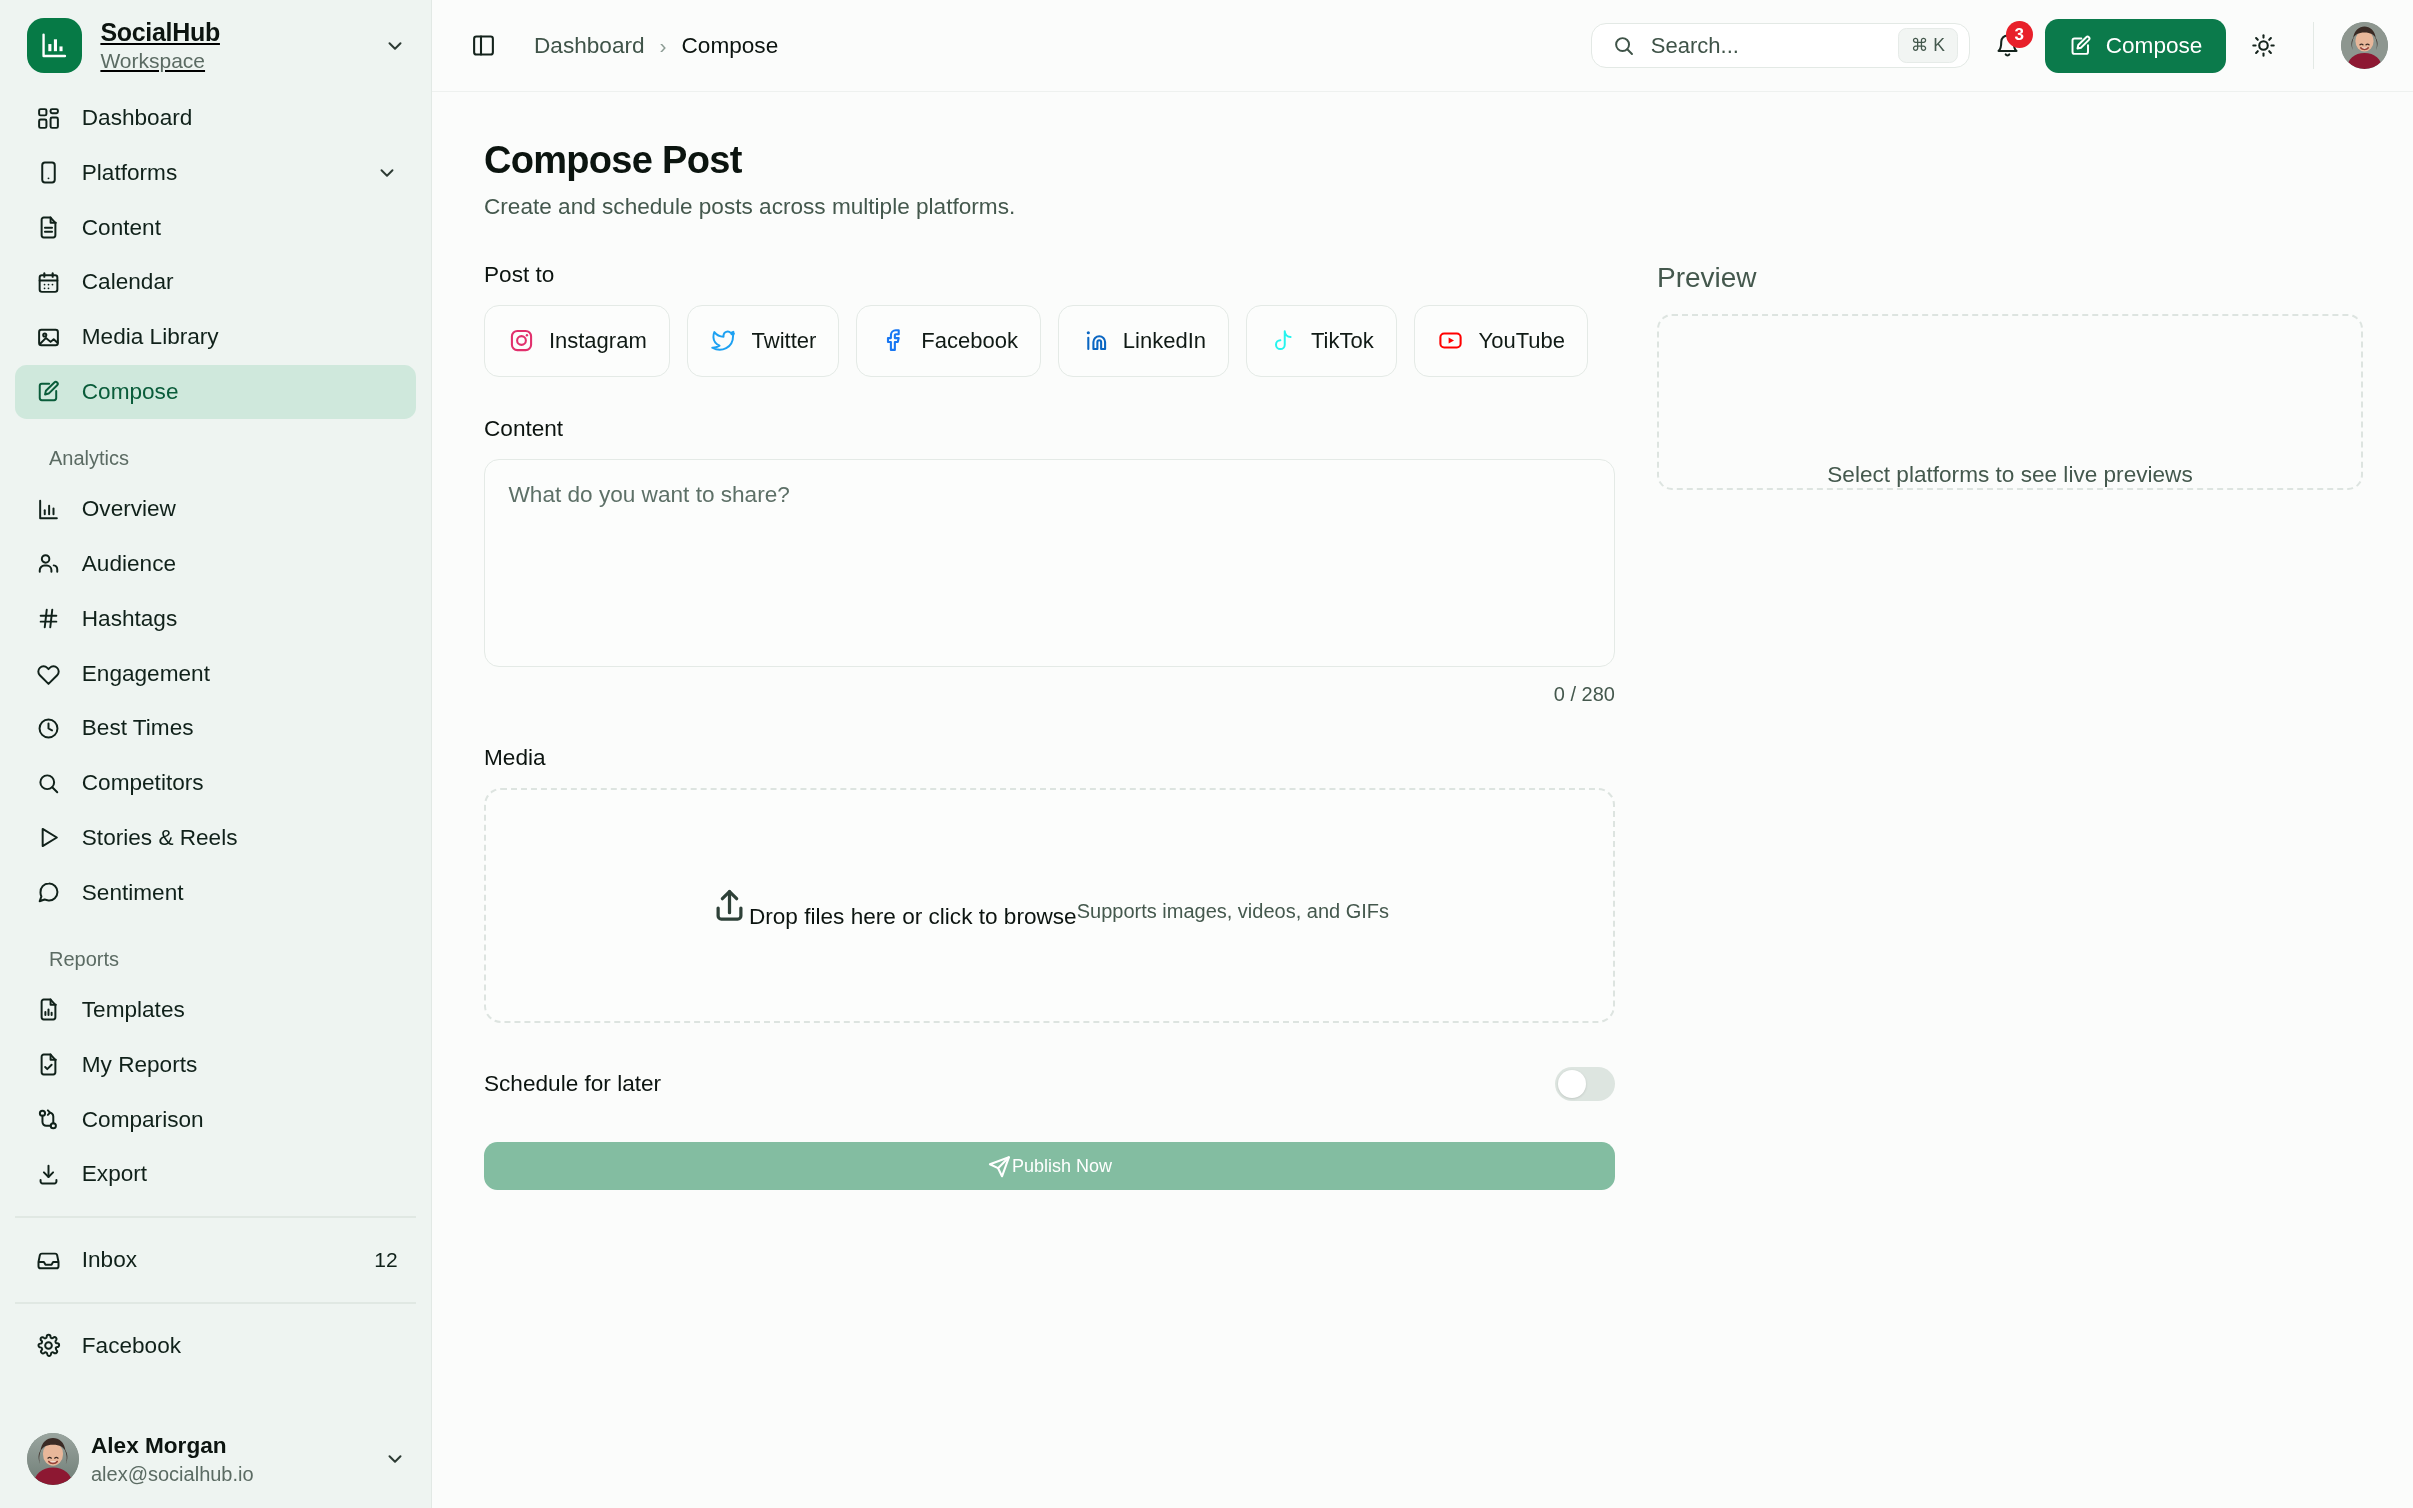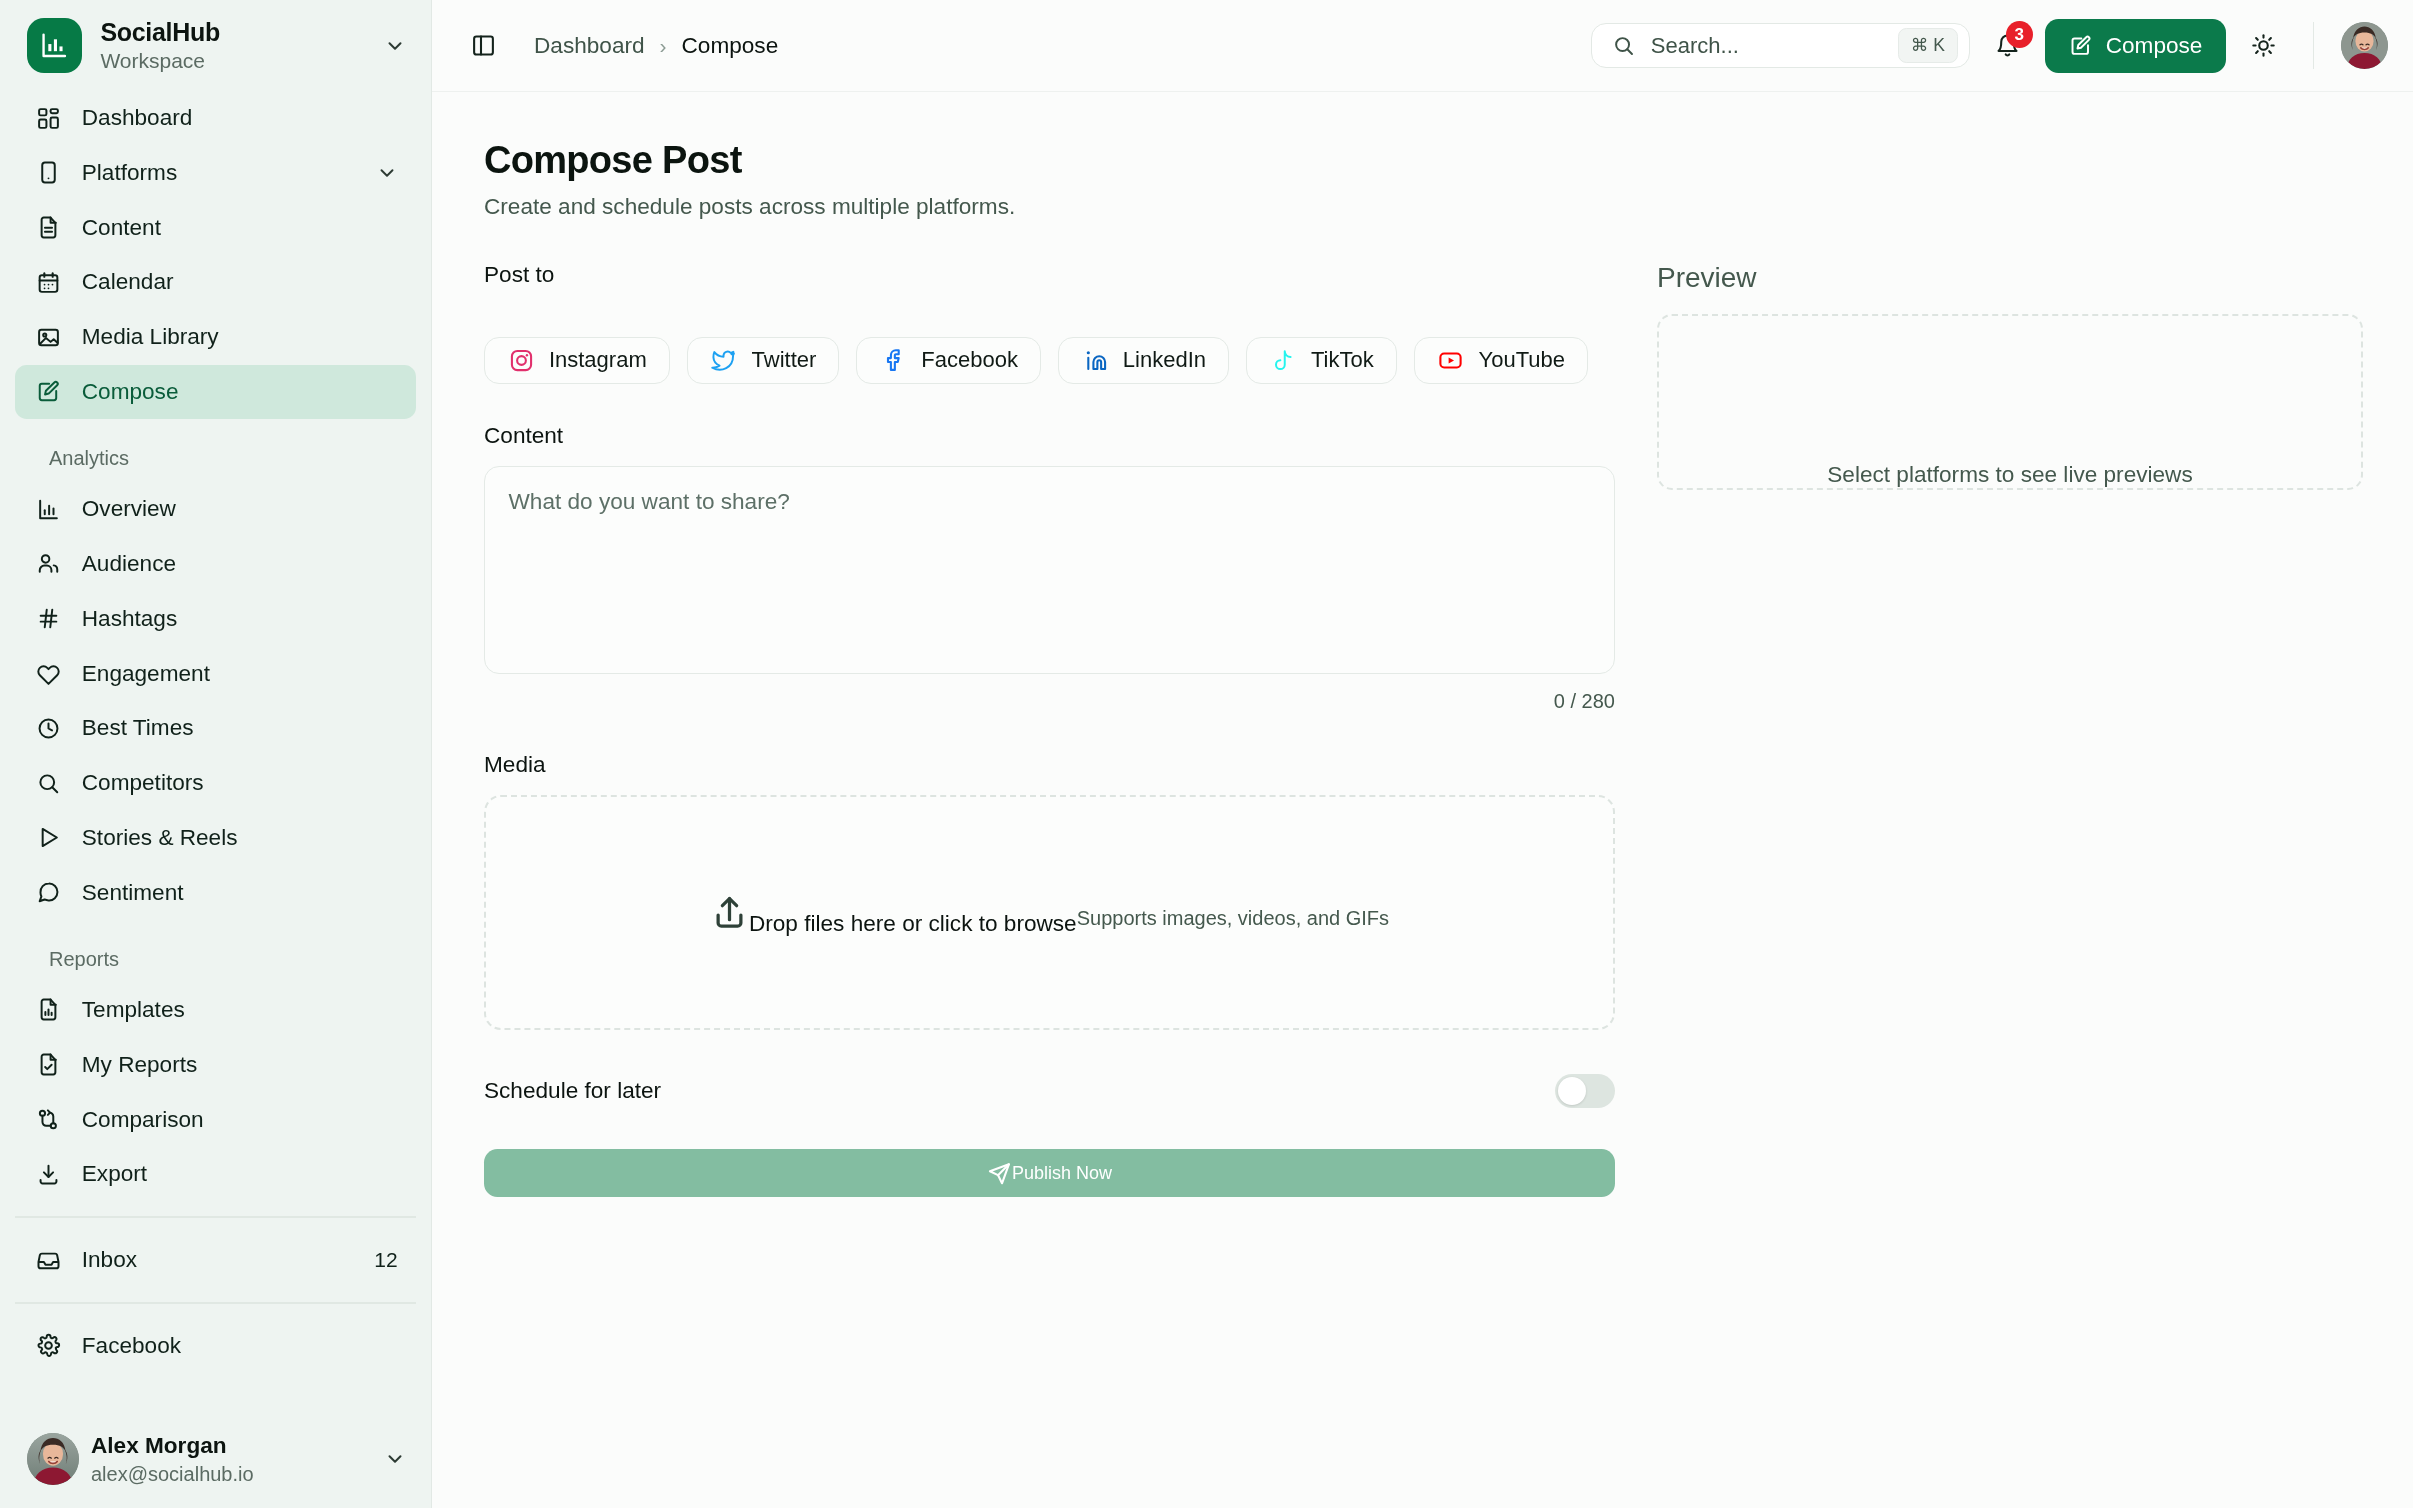--- a/index.html
+++ b/index.html
@@ -23,21 +23,21 @@
     display: flex; align-items: center; gap: 18.4px;
     padding: 25px 25px 25px 27px;
     height: 91px;
   }
   .brand-logo {
     width: 55px; height: 55px; border-radius: 17px;
     background: #067a46;
     display: flex; align-items: center; justify-content: center;
     flex: 0 0 55px;
   }
-  .brand-text { flex: 1; min-width: 0; line-height: 1.15; }
+  .brand-text { flex: 1; min-width: 0; line-height: 1.15; text-decoration: underline; }
   .brand-name { font-size: 25px; font-weight: 700; color: #0c1410; letter-spacing: -0.3px; }
   .brand-sub { font-size: 21px; color: #5b6b63; margin-top: 1.7px; }
   .chev { flex: 0 0 auto; color: #2c3a33; }
 
   .nav { padding: 0 15px; }
   .nav-item {
     display: flex; align-items: center; gap: 18.4px;
     height: 54px; padding: 0 18.4px;
     border-radius: 11.7px;
     font-size: 22.6px; color: #10211a;
@@ -129,25 +129,25 @@
   .page-sub { font-size: 22.6px; color: #44584d; margin-top: 11.7px; }
 
   .cols { display: flex; gap: 42px; margin-top: 42px; }
   .col-left { width: 1131px; flex: 0 0 1131px; }
   .col-right { flex: 1 1 auto; min-width: 0; }
 
   .field-label { font-size: 22.6px; color: #0c1410; margin-bottom: 17px; }
 
   .chips { display: flex; gap: 17px; flex-wrap: wrap; }
   .chip {
-    height: 47px; border-radius: 15px;
+    height: 72px; border-radius: 15px;
     border: 1.7px solid #e4eae6; background: #fcfdfc;
     display: flex; align-items: center; gap: 13.4px;
     padding: 0 22px; font-size: 22px; color: #101a15;
-    cursor: pointer; white-space: nowrap; margin-top: 32px;
+    cursor: pointer; white-space: nowrap;
   }
   .chip .pico { width: 28.5px; height: 28.5px; display:flex; align-items:center; justify-content:center; flex:0 0 28.5px; }
 
   .block { margin-top: 39px; }
 
   .textarea {
     width: 100%; height: 208px;
     border: 1.7px solid #e4eae6; border-radius: 15px;
     background: #fcfdfc; padding: 22px 23.5px;
     font-family: "Liberation Sans", sans-serif;

